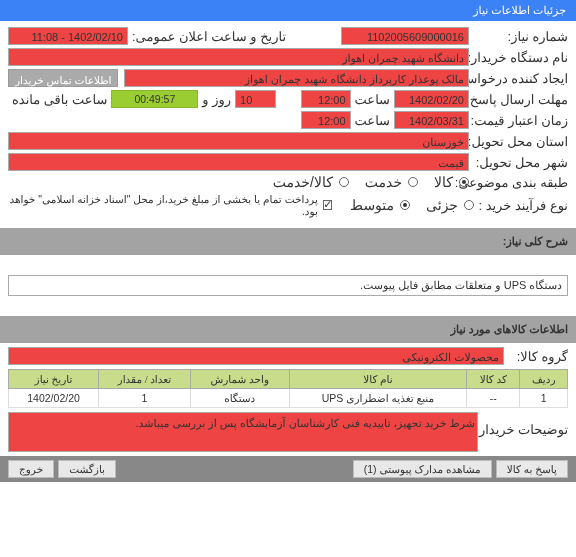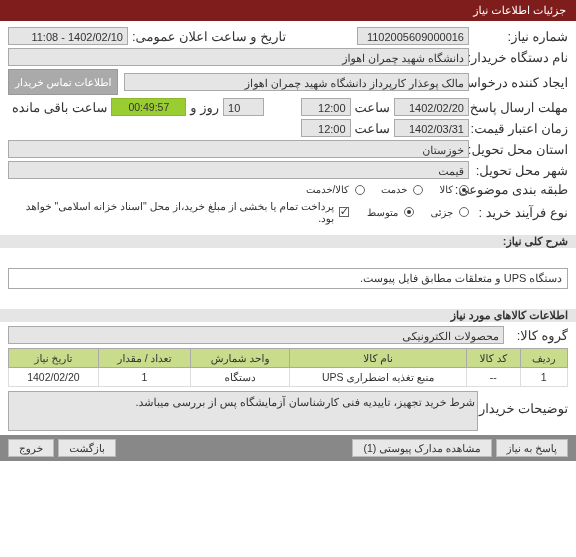--- a/index.html
+++ b/index.html
@@ -4,21 +4,21 @@
 <style>
   * { box-sizing: border-box; margin: 0; padding: 0; }
   body {
     font-family: Tahoma, Arial, sans-serif;
     font-size: 11px;
     color: #333;
     background: #fff;
     width: 576px;
   }
   .header-bar {
-    background: #7f1d1d;
+    background: #3b82f6;
     color: #fff;
     padding: 4px 10px;
     font-size: 11px;
     text-align: right;
   }
   .form-area {
     padding: 6px 8px;
   }
   .row {
     display: flex;
@@ -31,52 +31,52 @@
     color: #333;
     white-space: nowrap;
     margin-left: 4px;
   }
   .lbl-main {
     width: 95px;
     text-align: right;
   }
   .fld {
     border: 1px solid #aaa;
-    background: #e5e5e5;
+    background: #ef4444;
     font-size: 11px;
     padding: 2px 4px;
     height: 18px;
     line-height: 14px;
   }
   .fld-wide { flex: 1; }
   .btn-gray {
     background: #aaa;
     color: #fff;
     border: 1px solid #999;
     font-size: 10.5px;
     padding: 4px 6px;
-    height: 26px;
+    height: 18px;
     cursor: pointer;
     white-space: nowrap;
   }
   .btn-green {
     background: #9acd32;
     color: #333;
     border: 1px solid #8ab82a;
     font-size: 10.5px;
-    padding: 2px 16px;
+    padding: 2px 22px;
     height: 18px;
     white-space: nowrap;
   }
   .radio-grp {
     display: flex;
     align-items: center;
     gap: 4px;
   }
-  .radio-grp label { font-size: 10px; margin-left: 12px; text-align: center; }
+  .radio-grp label { font-size: 14px; margin-left: 12px; text-align: center; }
   .radio-dot {
     display: inline-block;
     width: 10px; height: 10px;
     border: 1px solid #666;
     border-radius: 50%;
     position: relative;
     vertical-align: middle;
     margin-left: 2px;
   }
   .radio-dot.sel::after {
@@ -100,22 +100,22 @@
     position: absolute;
     top: -3px; right: -1px;
     font-size: 11px;
     color: #333;
   }
   .note-text {
     font-size: 10.5px;
     color: #333;
   }
   .section-bar {
-    background: #e5e5e5;
-    padding: 0 8px;
+    background: #a3a3a3;
+    padding: 7px 8px;
     font-size: 11px;
     font-weight: bold;
     color: #333;
     margin-top: 2px;
   }
   .desc-box {
     border: 1px solid #aaa;
     padding: 3px 5px;
     margin: 20px 8px;
     min-height: 20px;
@@ -125,20 +125,21 @@
     width: calc(100% - 16px);
     margin: 4px 8px;
     border-collapse: collapse;
     font-size: 10.5px;
   }
   table.items th {
     background: #c8dc8c;
     border: 1px solid #aaa;
     padding: 3px 4px;
     font-weight: normal;
+    font-family: Liberation Serif, serif;
   }
   table.items td {
     border: 1px solid #ddd;
     padding: 3px 4px;
     text-align: center;
     background: #fff;
   }
   .buyer-note {
     display: flex;
     margin: 4px 8px;
@@ -175,21 +176,21 @@
 <body>
 
 <div class="header-bar">
   <span>جزئیات اطلاعات نیاز</span>
 </div>
 
 <div class="form-area">
 
   <div class="row">
     <span class="lbl lbl-main">شماره نیاز:</span>
-    <span class="fld" style="width:112px">1102005609000016</span>
+    <span class="fld" style="width:128px">1102005609000016</span>
     <span style="flex:1"></span>
     <span class="lbl">تاریخ و ساعت اعلان عمومی:</span>
     <span class="fld" style="width:120px">1402/02/10 - 11:08</span>
   </div>
 
   <div class="row">
     <span class="lbl lbl-main">نام دستگاه خریدار:</span>
     <span class="fld fld-wide">دانشگاه شهید چمران اهواز</span>
   </div>
 
@@ -293,20 +294,20 @@
   </tbody>
 </table>
 
 <div class="buyer-note">
   <span class="lbl" style="width:80px;padding-top:10px">توضیحات خریدار:</span>
   <div class="fld">شرط خرید تجهیز، تاییدیه فنی کارشناسان آزمایشگاه پس از بررسی میباشد.</div>
 </div>
 
 <div class="footer-bar">
   <div class="right-btns">
-    <button class="footer-btn">پاسخ به نیاز</button>
+    <button class="footer-btn">پاسخ به کالا</button>
     <button class="footer-btn">مشاهده مدارک پیوستی (1)</button>
   </div>
   <div class="left-btns">
     <button class="footer-btn">بازگشت</button>
     <button class="footer-btn">خروج</button>
   </div>
 </div>
 
 </body></html>

